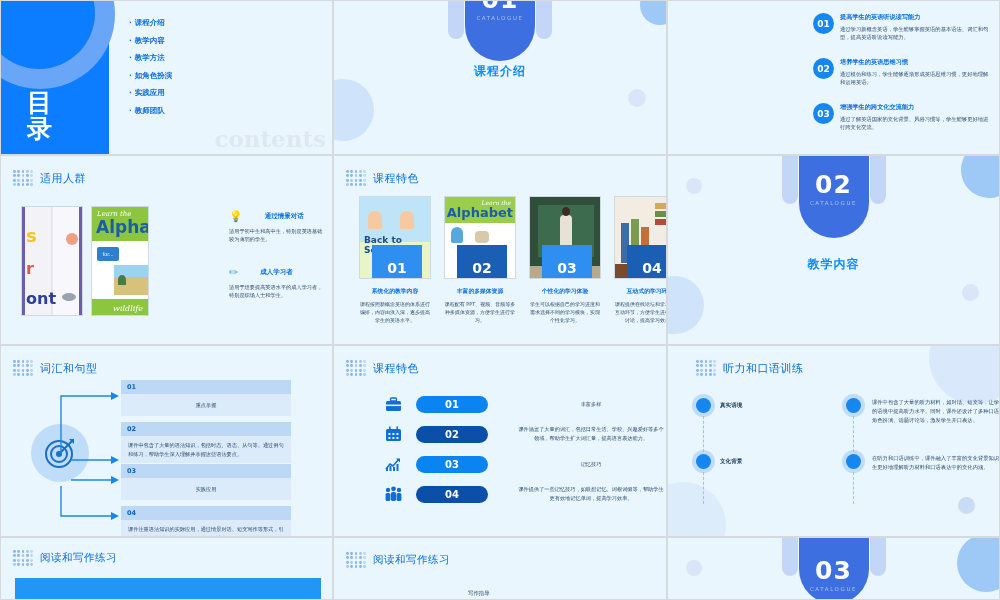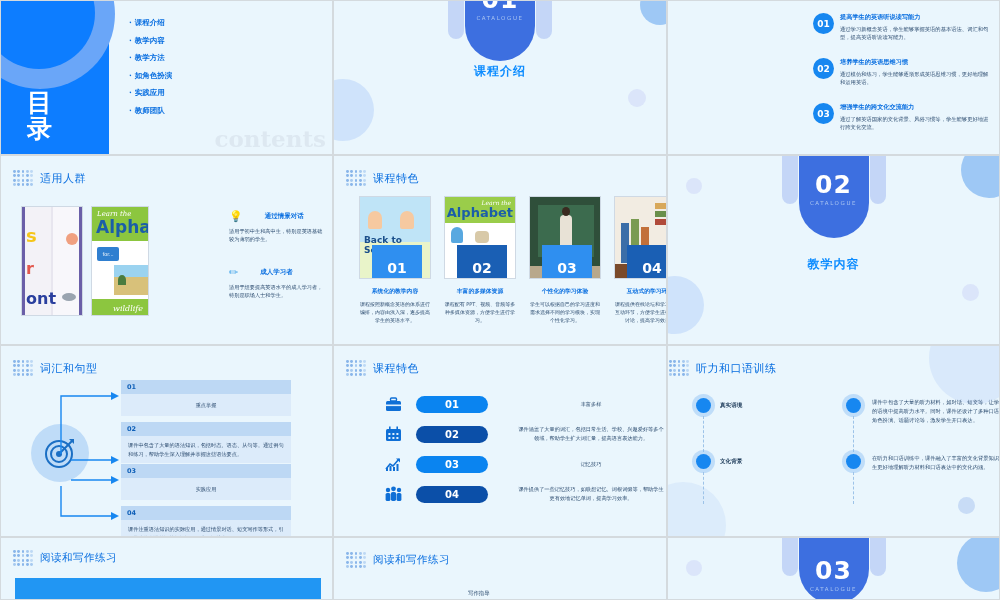--- a/index.html
+++ b/index.html
@@ -540,21 +540,21 @@
       </div>
     </div>
   </div>
 
   <div class="slide">
     <div class="slide-inner">
       <div class="blob" style="right:-22px;top:-34px;width:92px;height:92px;background:#d9e9fb;"></div>
       <div class="blob" style="left:-28px;bottom:-32px;width:86px;height:86px;background:#dcecfb;"></div>
       <div class="blob" style="right:24px;bottom:22px;width:17px;height:17px;background:#c8dcf6;"></div>
 
-      <div class="sec-head" style="left:1px;top:14px;">
+      <div class="sec-head" style="left:28px;top:14px;">
         <span class="dotgrid">
           <i></i>
             <i></i>
             <i></i>
             <i></i>
             <i></i>
             <i></i>
             <i></i>
             <i></i>
             <i></i>

